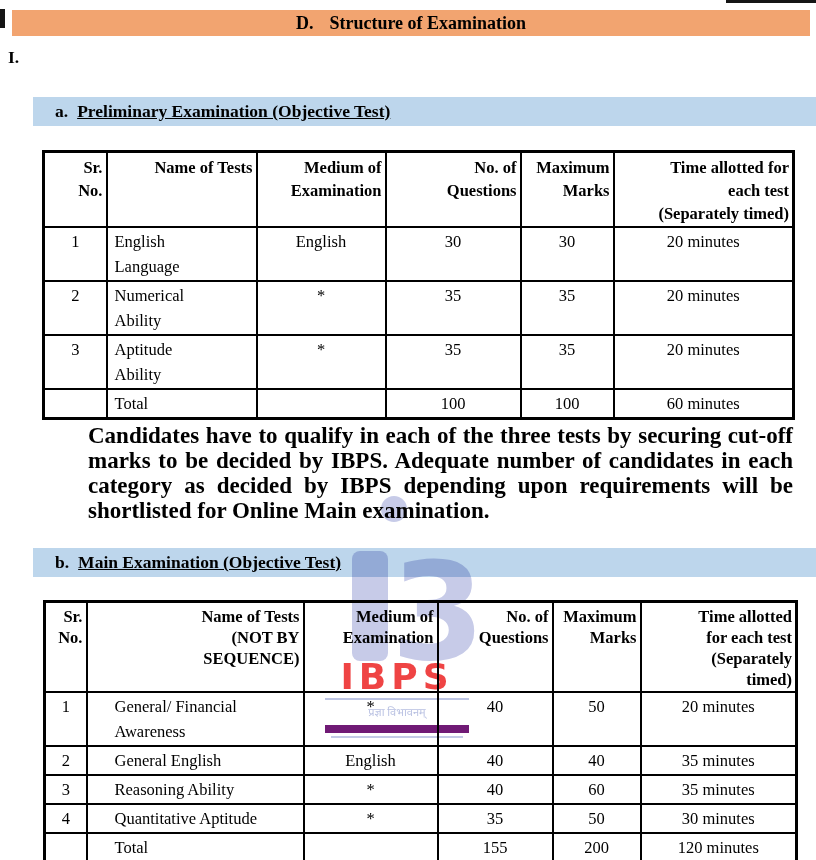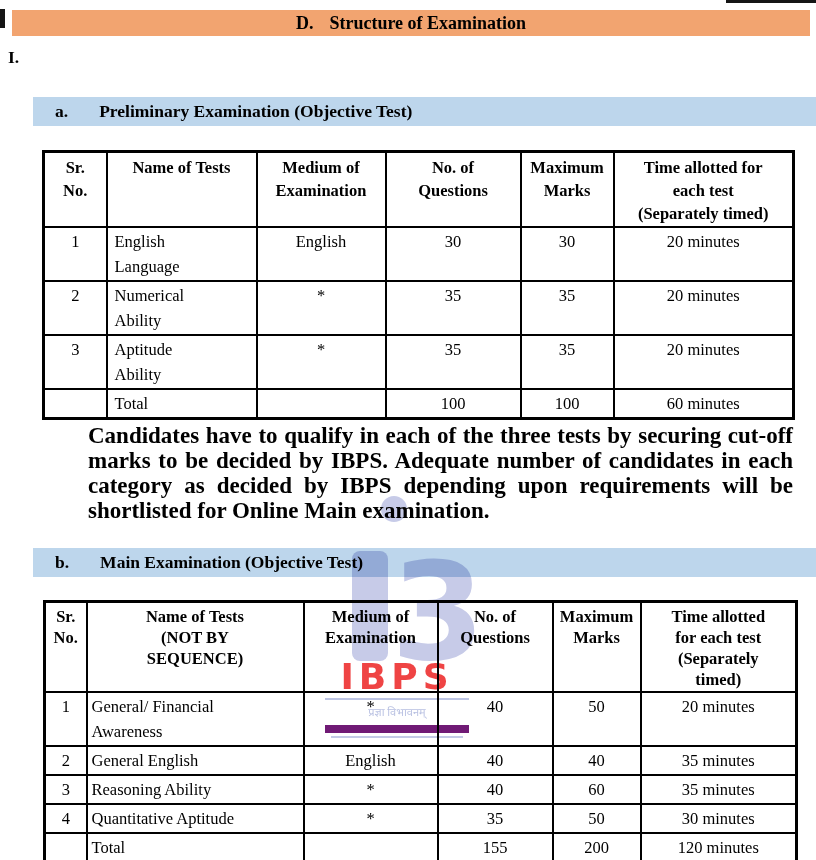--- a/index.html
+++ b/index.html
@@ -24,38 +24,38 @@
   .intro .numeral{width:30px;flex:0 0 30px;}
 
   
   .section-bar{
     position:absolute;left:33px;width:783px;height:29px;background:#bdd6ec;
     display:flex;align-items:center;font-weight:bold;font-size:17.5px;
   }
   .section-bar.a{top:97px;}
   .section-bar.b{top:548px;}
   .section-bar .prefix{margin-left:22px;}
-  .section-bar .label{margin-left:31px;}
+  .section-bar .label{margin-left:9px;text-decoration:underline;}
 
   
   table{border-collapse:collapse;table-layout:fixed;position:absolute;background:transparent;}
   table.t1{left:42px;top:150px;width:750px;border:3px solid #000;}
   table.t2{left:43px;top:600px;width:752px;border:3px solid #000;}
   th,td{
     border:2px solid #000;vertical-align:top;white-space:pre-line;
     font-size:16.5px;padding:1px 3px;overflow:hidden;
   }
-  th{font-weight:bold;text-align:center;}
+  th{font-weight:bold;text-align:right;}
   td{line-height:25px;}
   td.c{text-align:center;}
   td.l{text-align:left;}
   table.t1 th{line-height:23px;padding-top:3px;}
   table.t2 th{line-height:21px;padding-top:3px;}
   table.t1 td.l{padding-left:7px;}
-  table.t2 td.l{padding-left:4px;margin-top:13px;}
+  table.t2 td.l{padding-left:27px;margin-top:13px;}
   tr.t1-head{height:72px;}
   tr.t1-r1{height:53px;}  tr.t1-r2{height:54px;}  tr.t1-r3{height:53px;}  tr.t1-total{height:26px;}
   tr.t2-head{height:90px;}
   tr.t2-r1{height:54px;}  tr.t2-r{height:27px;}   tr.t2-total{height:27px;}
 
   
   .note{
     position:absolute;left:88px;top:423px;width:705px;
     font-weight:bold;font-size:23px;line-height:25px;
     text-align:justify;

